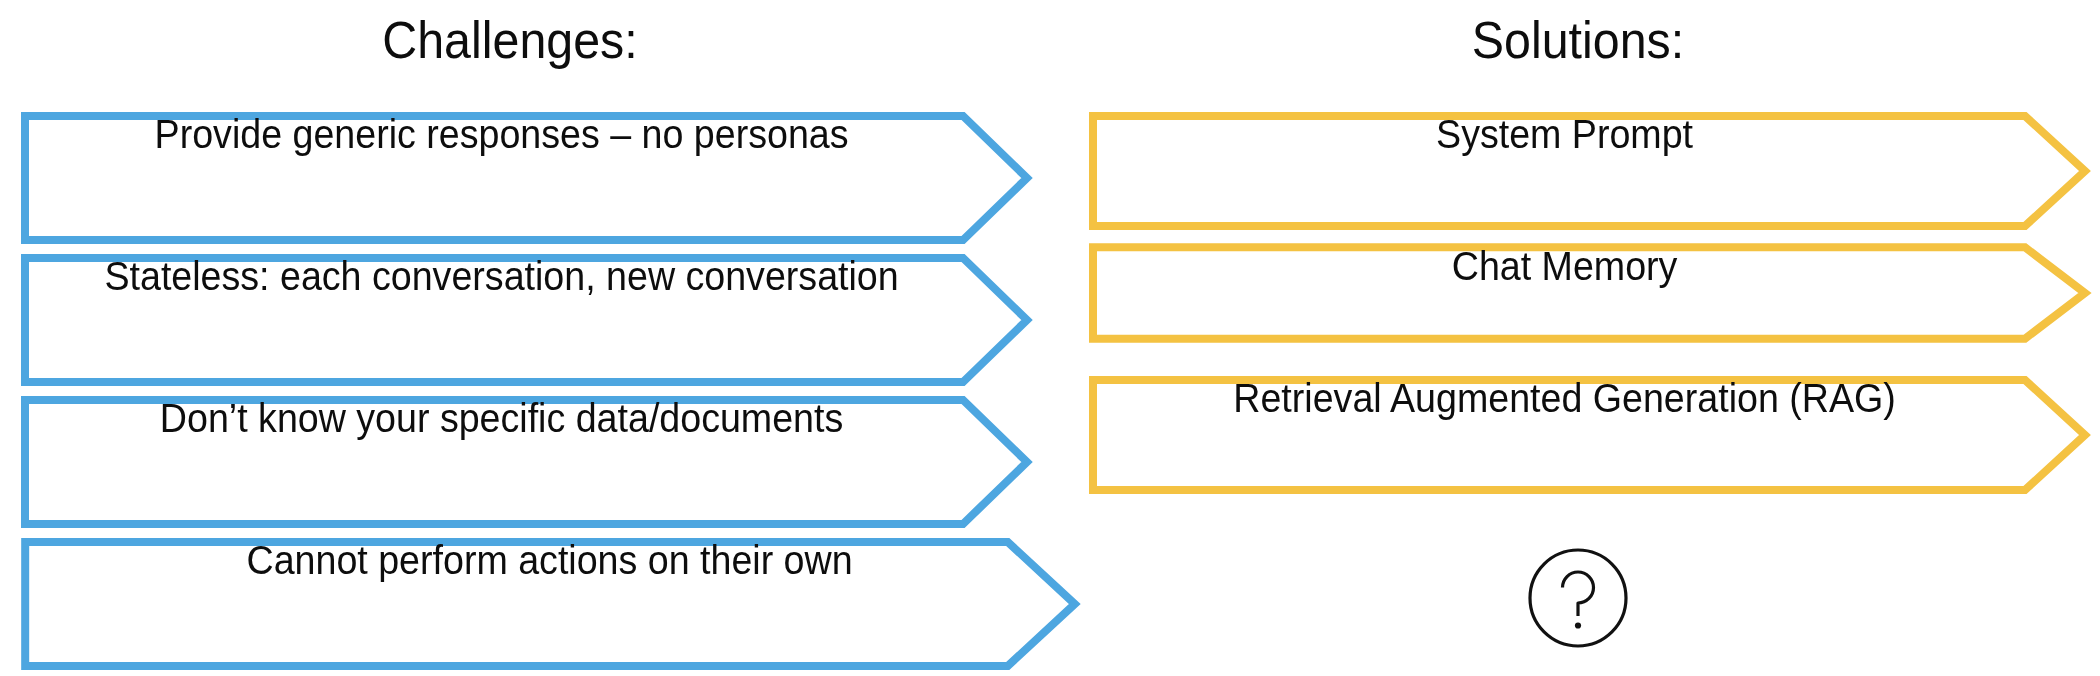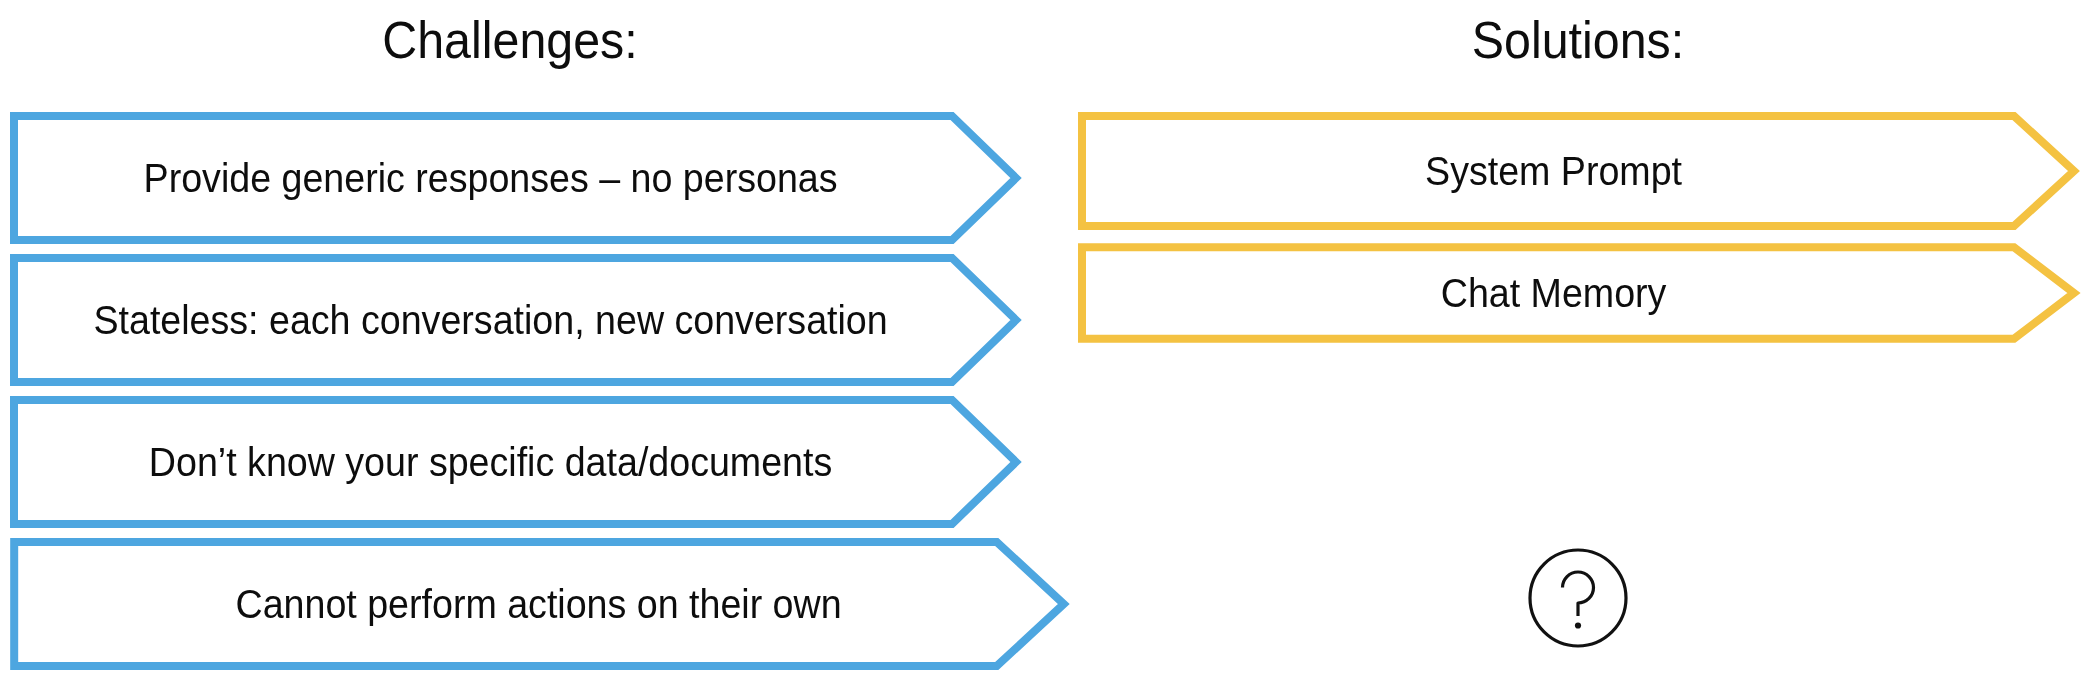--- a/index.html
+++ b/index.html
@@ -43,22 +43,22 @@
     left: 1078px;
     top: 14px;
     width: 1000px;
     text-align: center;
   }
 
   
   .arrow {
     position: absolute;
     display: flex;
-    align-items: center;
     justify-content: center;
+    margin-left: 11px;
   }
   .arrow .shape {
     position: absolute;
     inset: 0;
     width: 100%;
     height: 100%;
     overflow: visible;
   }
   .arrow .label {
     position: relative;
@@ -142,20 +142,26 @@
     <div class="label">System Prompt</div>
   </div>
 
   <div class="arrow col-right row-2">
     <svg class="shape" viewBox="0 0 1000 118" preserveAspectRatio="none">
       <polygon points="4,4 936,4 996,59 936,114 4,114" fill="#ffffff" stroke="#F4C242" stroke-width="8" stroke-linejoin="miter" vector-effect="non-scaling-stroke"></polygon>
     </svg>
     <div class="label">Chat Memory</div>
   </div>
 
+  <div class="arrow col-right row-3">
+    <svg class="shape" viewBox="0 0 1000 118" preserveAspectRatio="none">
+      <polygon points="4,4 936,4 996,59 936,114 4,114" fill="#ffffff" stroke="#F4C242" stroke-width="8" stroke-linejoin="miter" vector-effect="non-scaling-stroke"></polygon>
+    </svg>
+    <div class="label">Retrieval Augmented Generation (RAG)</div>
+  </div>
 
   <div id="question-badge">
     <svg viewBox="0 0 104 104" width="104" height="104">
       <circle cx="52" cy="52" r="48" fill="none" stroke="#111111" stroke-width="3.2"></circle>
       <path d="M 36.5 41.5
                A 15.5 15.5 0 1 1 52 57
                L 52 70" fill="none" stroke="#111111" stroke-width="3.2" stroke-linecap="butt" stroke-linejoin="round"></path>
       <circle cx="52" cy="79.5" r="3.1" fill="#111111"></circle>
     </svg>
   </div>

